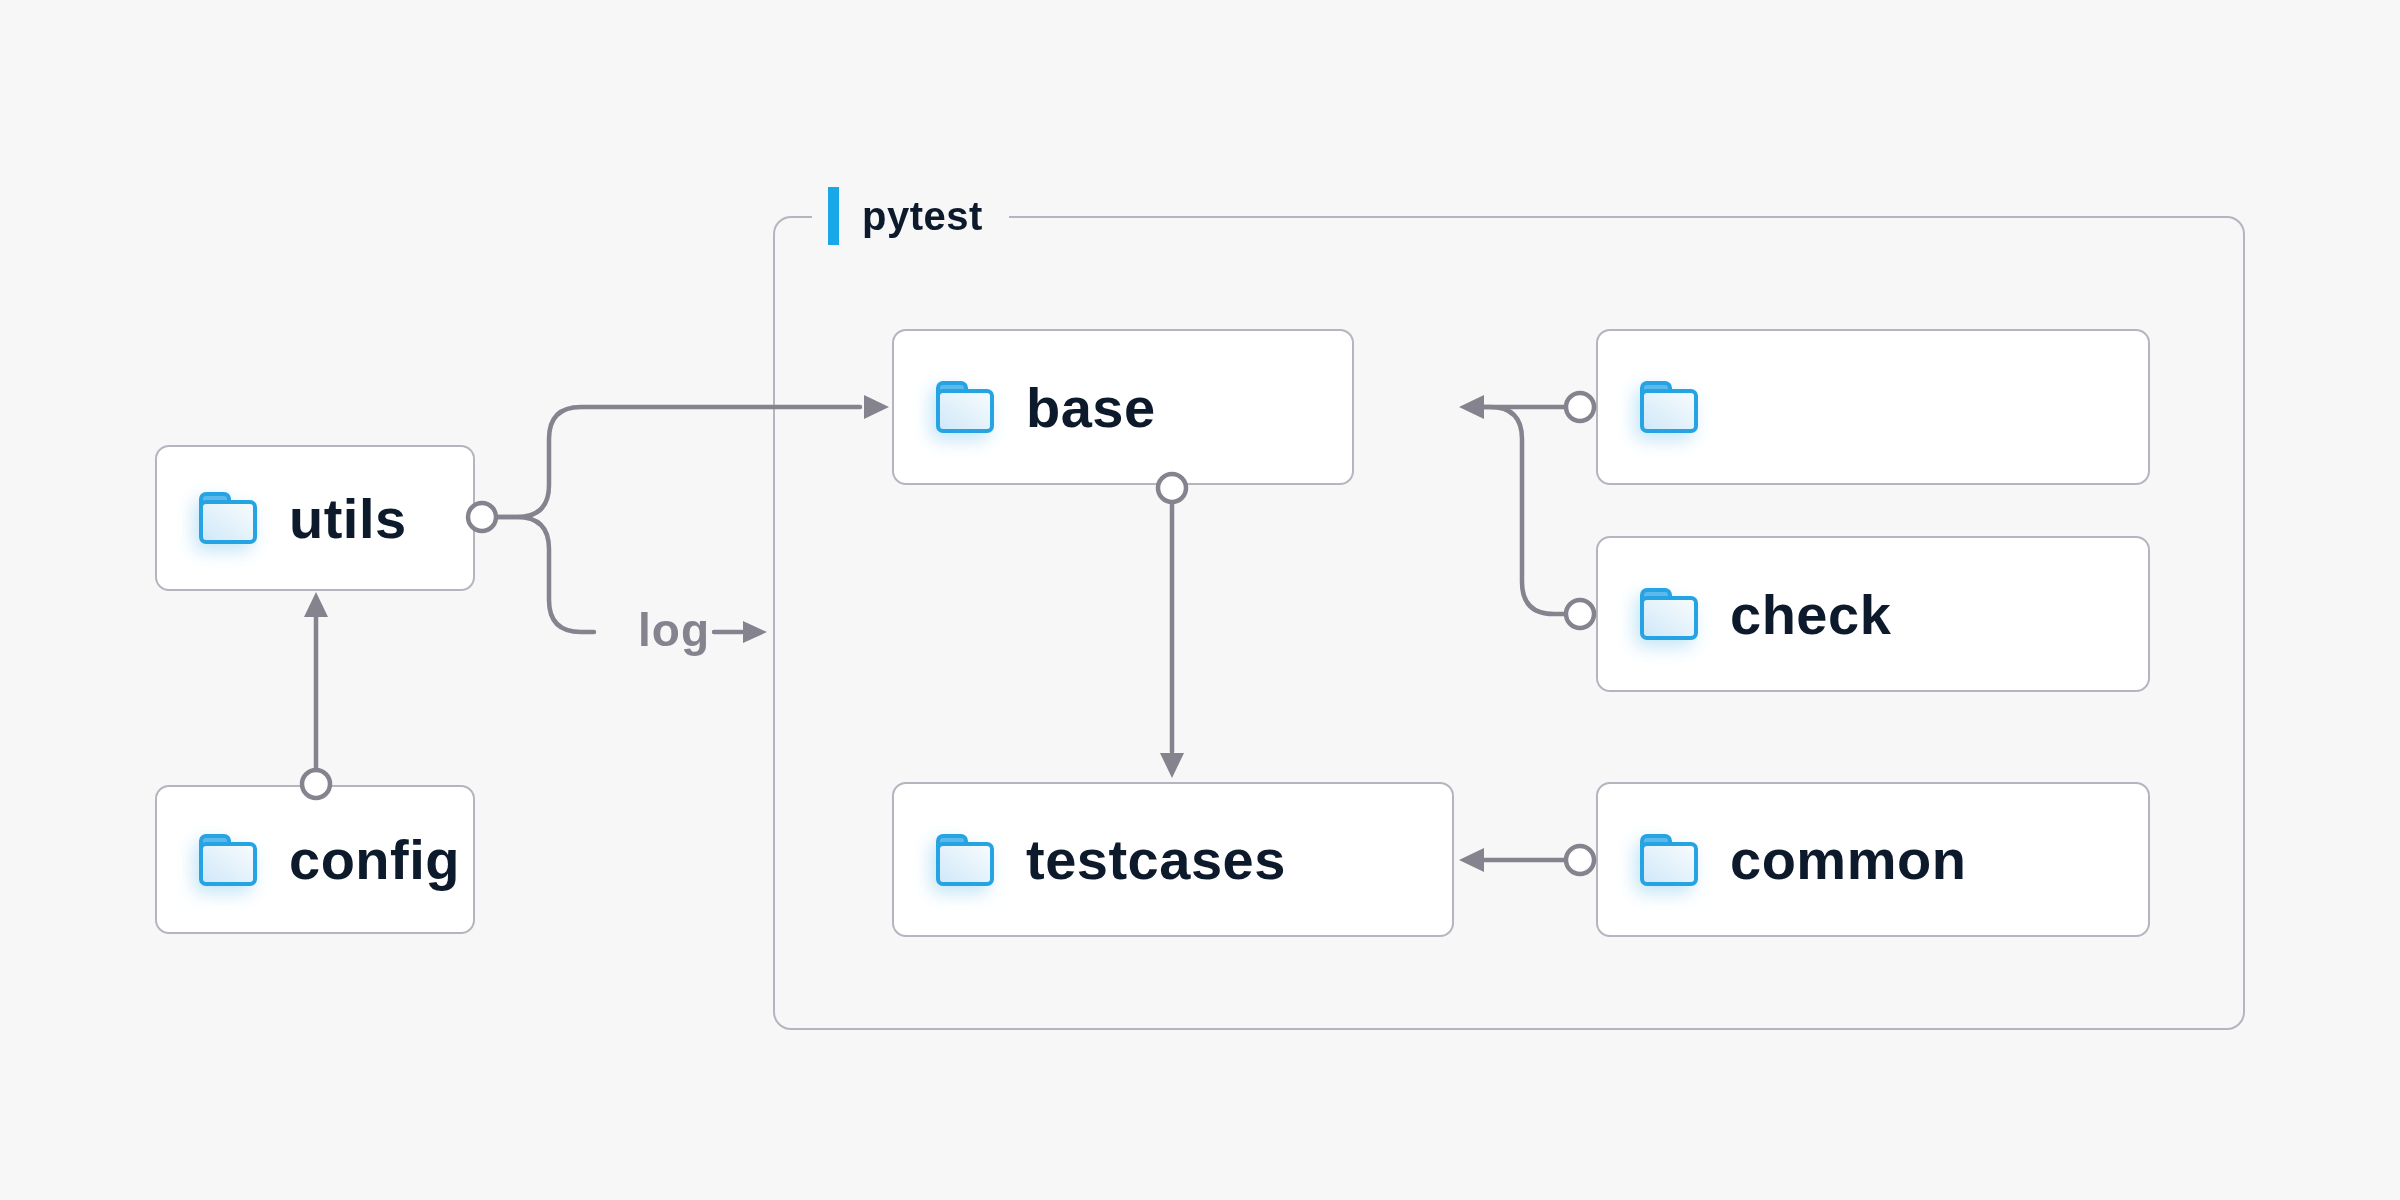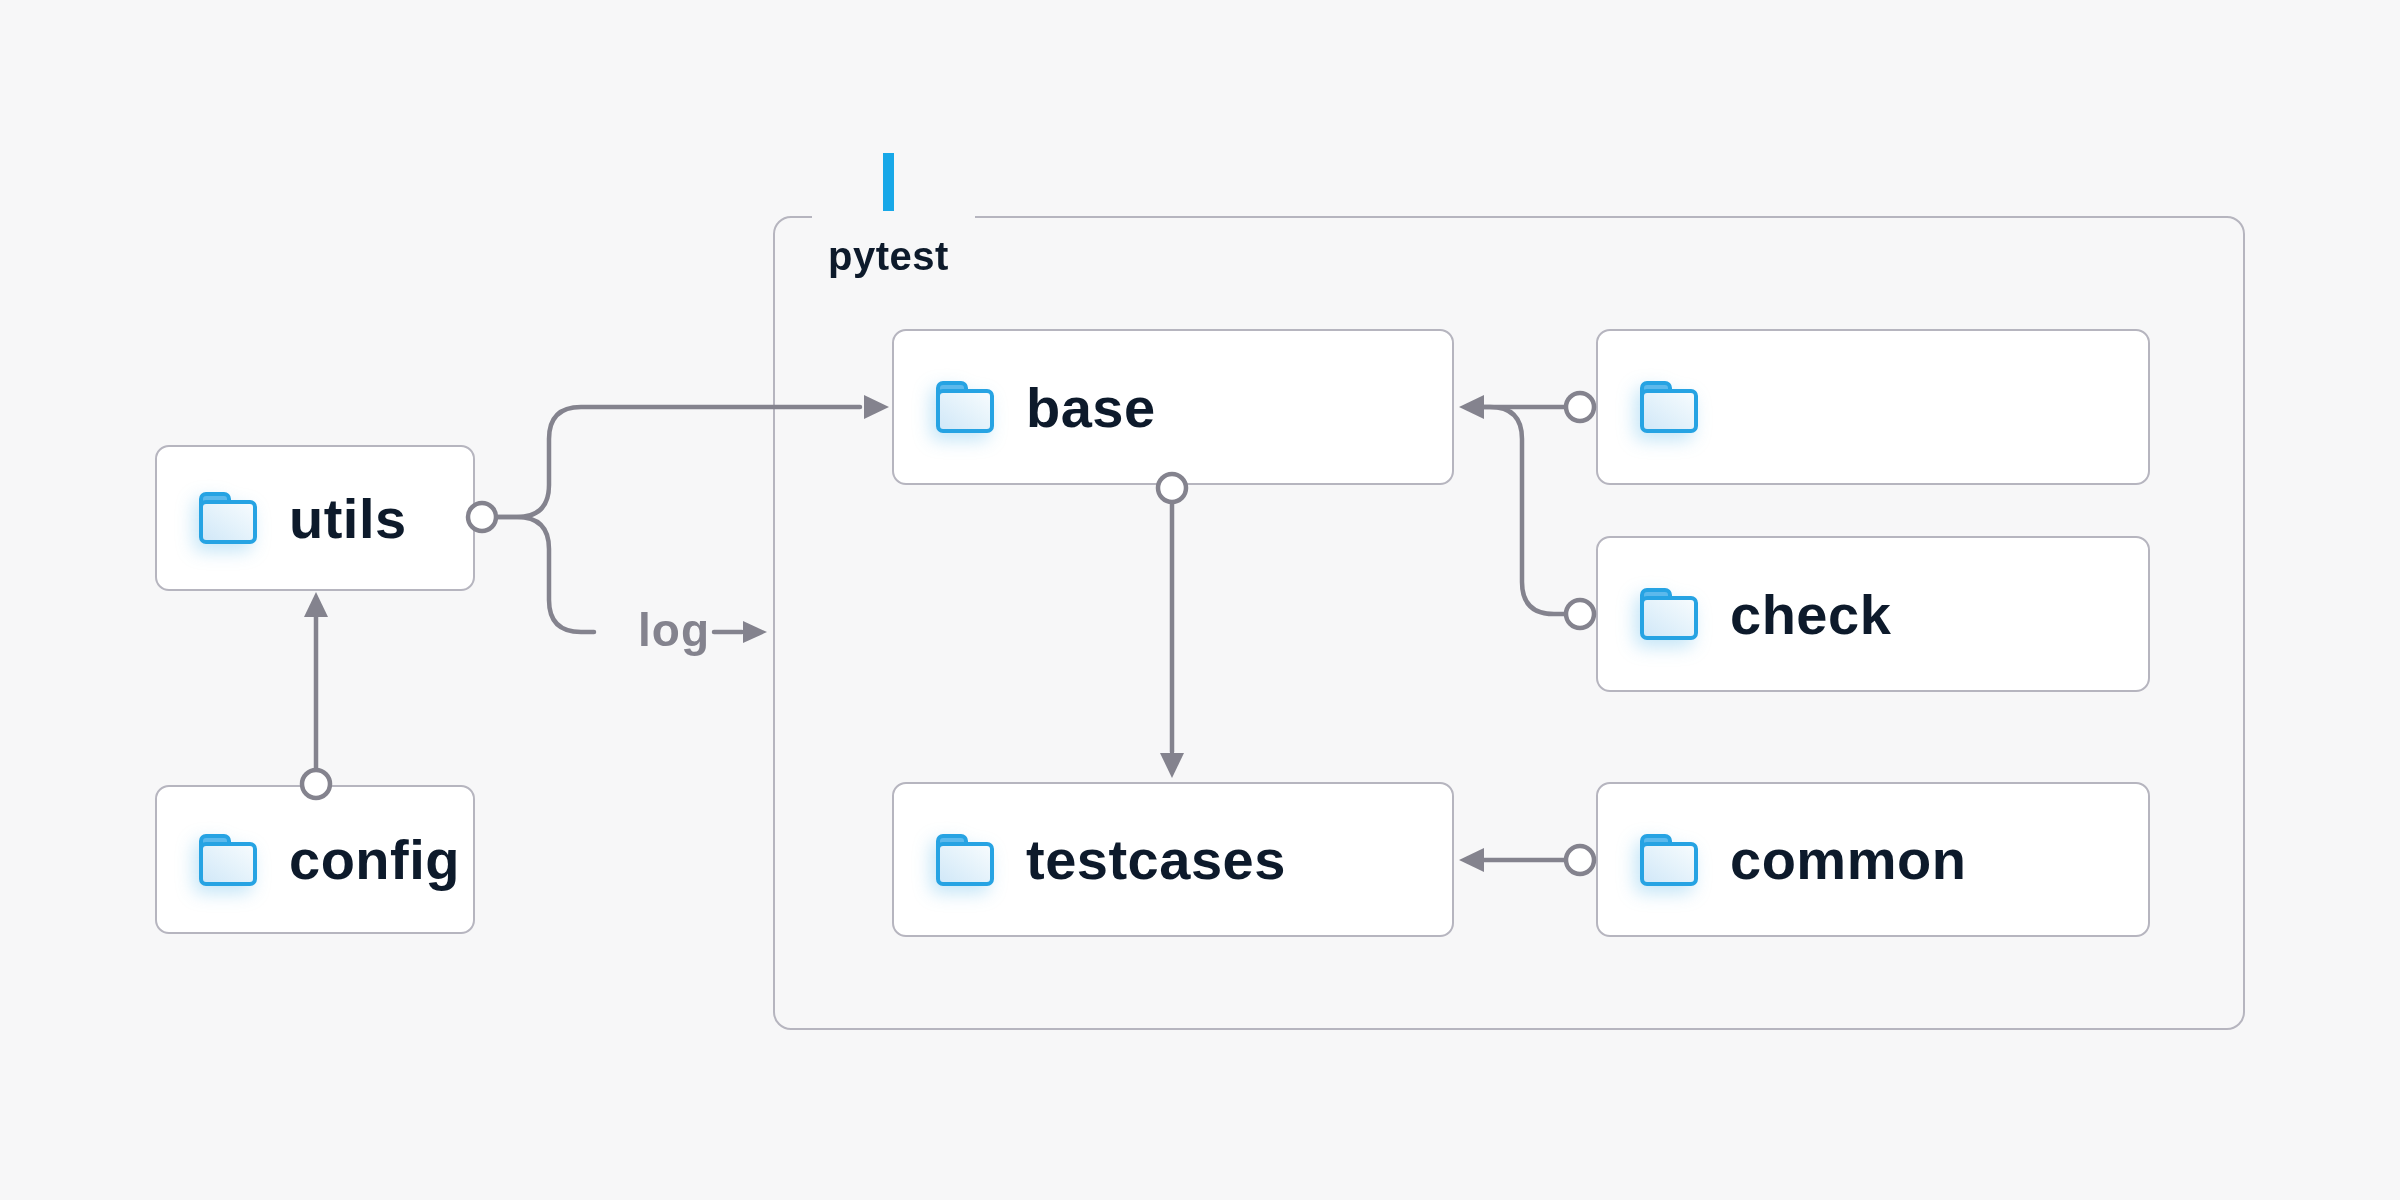--- a/index.html
+++ b/index.html
@@ -29,21 +29,20 @@
   .group-label {
     position: absolute;
     left: 812px; top: 216px;
     transform: translateY(-50%);
     display: flex;
     align-items: center;
     gap: 23px;
     background: #f7f7f8;
     padding: 8px 26px 8px 16px;
     z-index: 2;
-    flex-direction: column;
   }
   .group-label .accent-bar {
     width: 11px; height: 58px;
     background: #18a8e8;
   }
   .group-label .group-title {
     font-size: 40px;
     font-weight: 700;
     color: #0d1a2b;
     letter-spacing: 0.5px;
@@ -67,21 +66,21 @@
     font-weight: 700;
     color: #0d1a2b;
     letter-spacing: 0.5px;
     white-space: nowrap;
   }
   .folder { display: inline-flex; }
   .folder svg { filter: drop-shadow(-5px 7px 9px rgba(41,163,227,0.28)); }
 
   #node-utils     { left: 155px;  top: 445px; width: 320px; height: 146px; }
   #node-config    { left: 155px;  top: 785px; width: 320px; height: 149px; }
-  #node-base      { left: 892px;  top: 329px; width: 562px; height: 156px; }
+  #node-base      { left: 892px;  top: 329px; width: 462px; height: 156px; }
   #node-pymilvus  { left: 1596px; top: 329px; width: 554px; height: 156px; }
   #node-check     { left: 1596px; top: 536px; width: 554px; height: 156px; }
   #node-testcases { left: 892px;  top: 782px; width: 562px; height: 155px; }
   #node-common    { left: 1596px; top: 782px; width: 554px; height: 155px; }
 
   
   .edges-svg {
     position: absolute;
     left: 0; top: 0;
     width: 2400px; height: 1200px;

